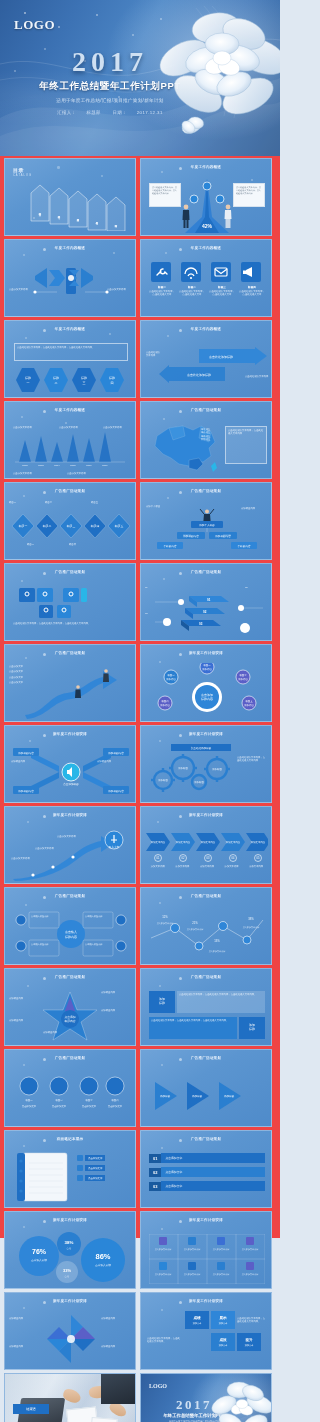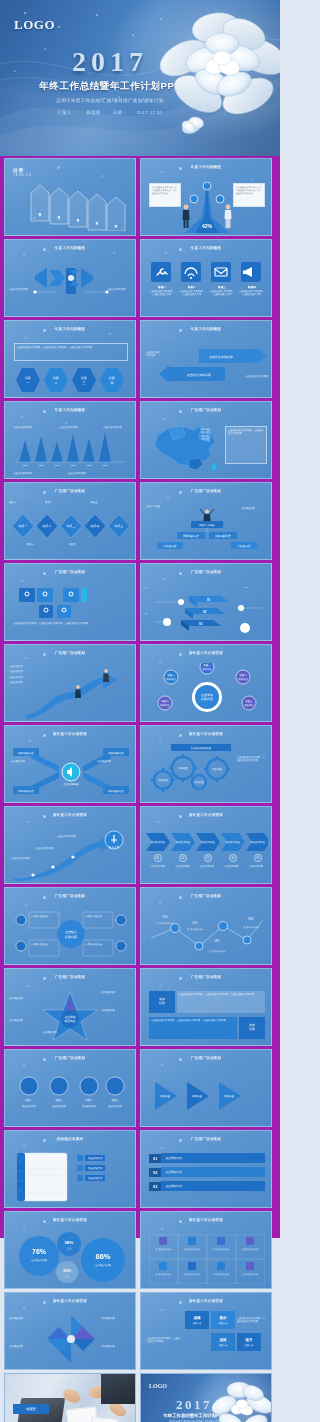--- a/index.html
+++ b/index.html
@@ -2,21 +2,21 @@
 <html><head>
 <meta charset="utf-8">
 <style>
   * { box-sizing: border-box; margin: 0; padding: 0; }
   html, body {
     width: 280px; height: 1422px;
     background: #dfe8f2;
     font-family: "Liberation Sans", "DejaVu Sans", sans-serif;
     overflow: hidden;
   }
-  .page { position: relative; width: 280px; height: 1238px; background: #a21caf; }
+  .page { position: relative; width: 280px; height: 1238px; background: #ef4444; }
 
   
   .hero {
     position: relative; width: 280px; height: 156px; overflow: hidden;
     background:
       radial-gradient(ellipse 160px 120px at 78% 36%, rgba(210,230,248,.55), rgba(210,230,248,0) 70%),
       linear-gradient(118deg, #2f5f9e 0%, #3c72b4 22%, #4d87c6 45%, #3d74b6 68%, #26558f 100%);
   }
   .hero-wave {
     position: absolute; inset: 0;

